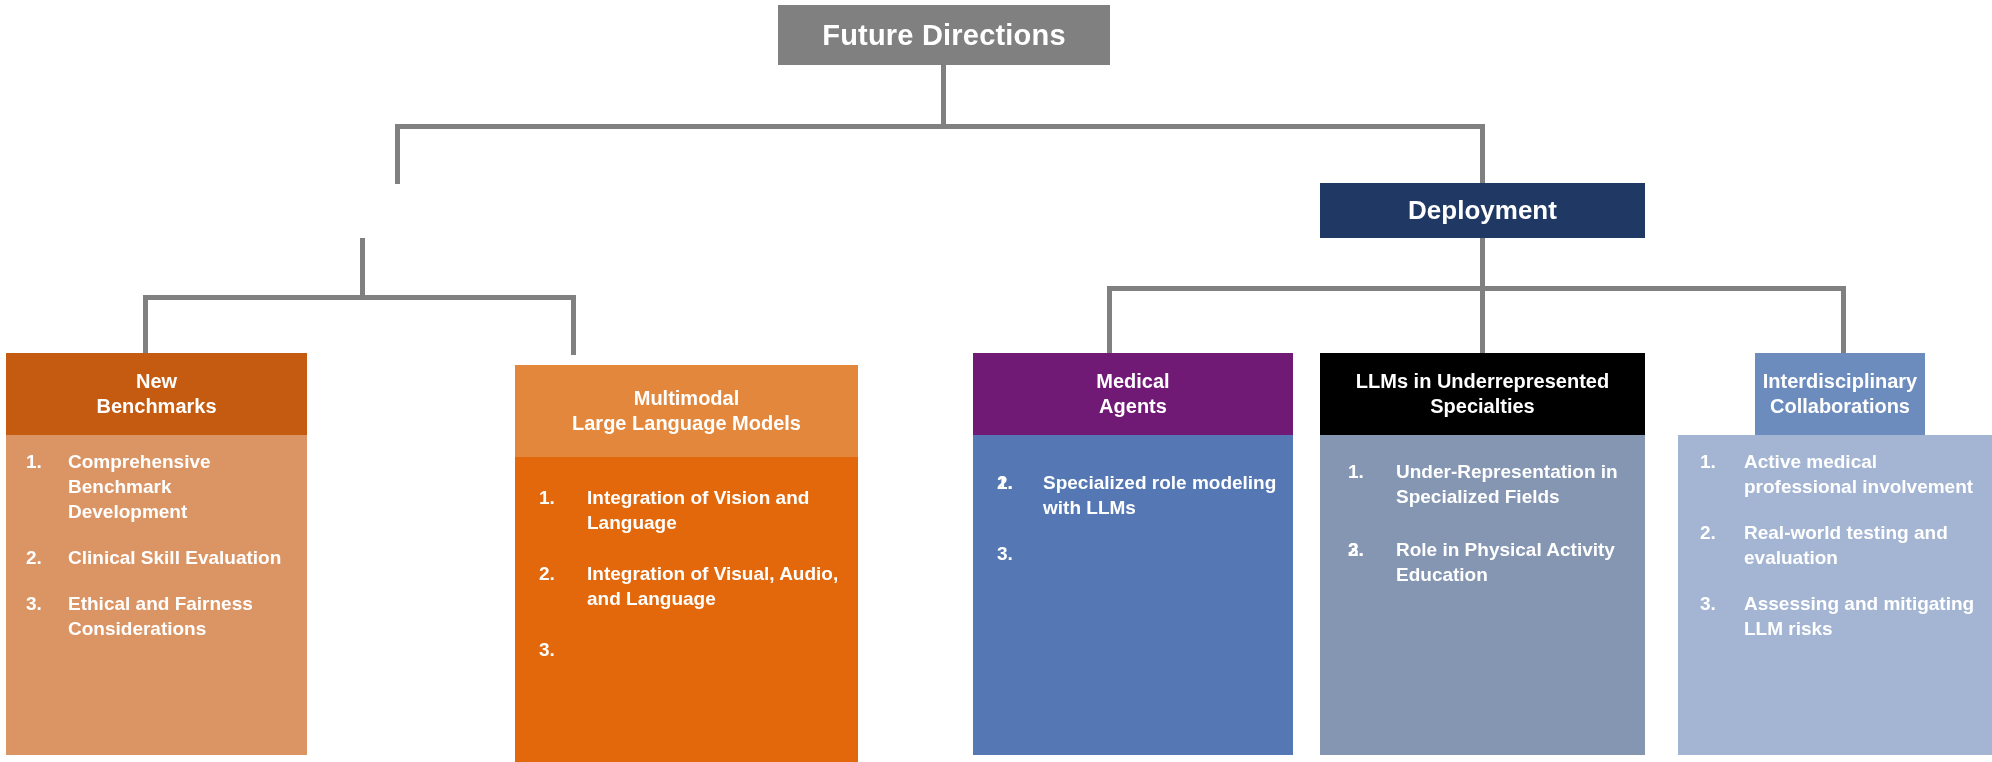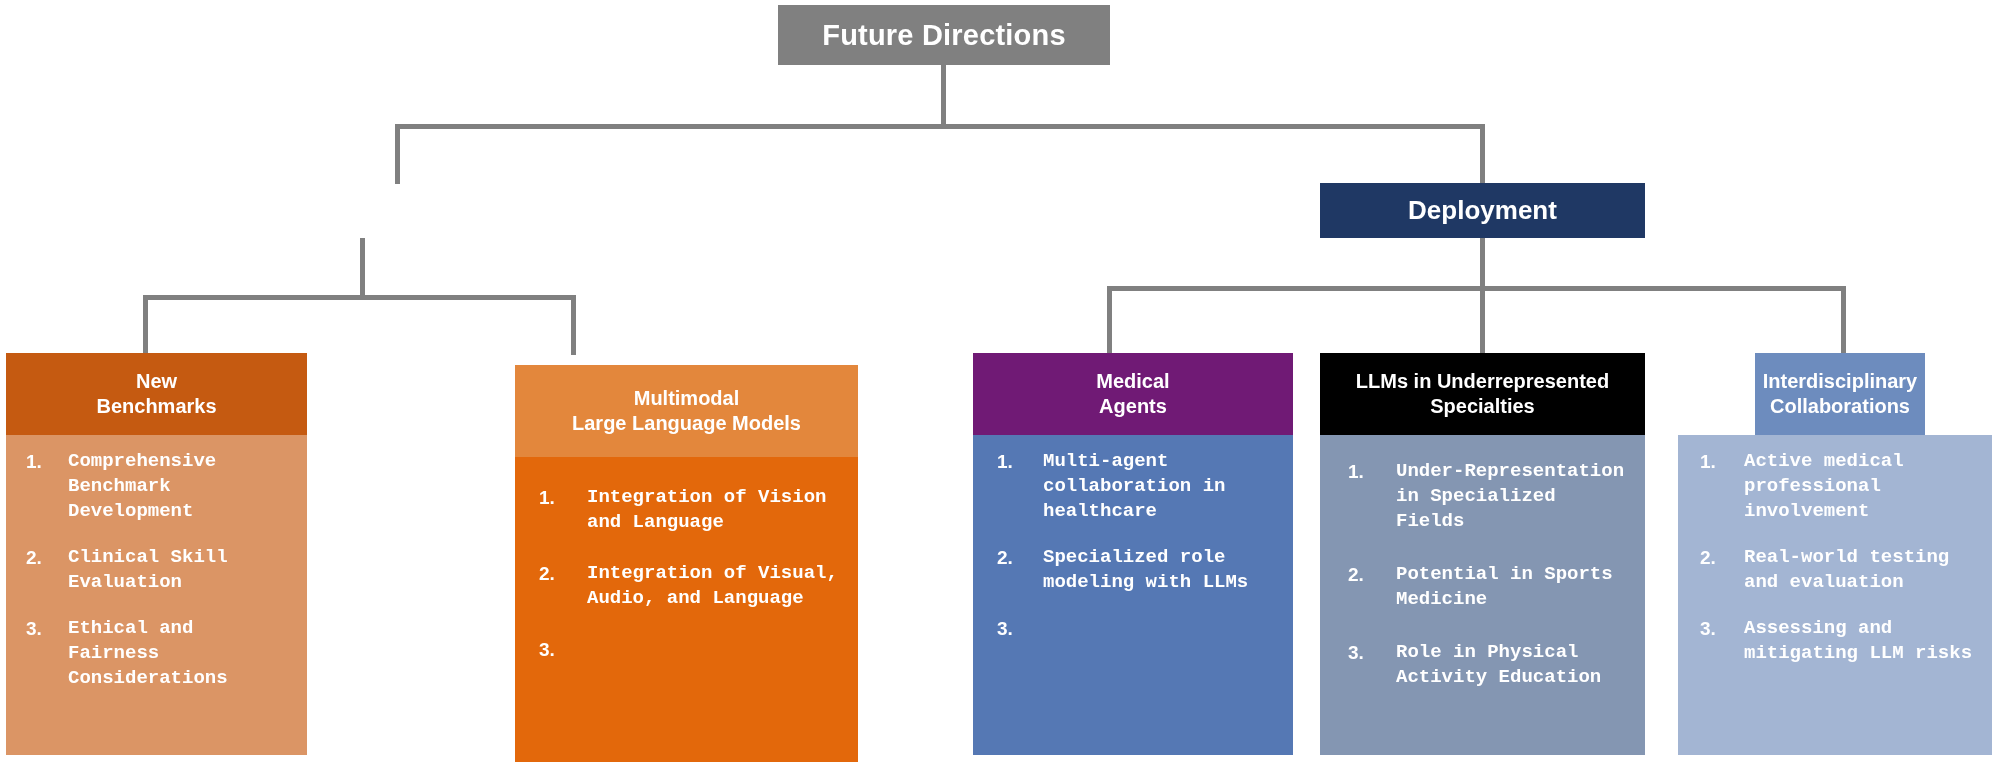--- a/index.html
+++ b/index.html
@@ -113,21 +113,20 @@
     left: 0;
     top: 0;
     width: 34px;
     text-align: left;
     color: #ffffff;
     font-weight: bold;
   }
   .li-text {
     display: block;
     color: #ffffff;
-    font-family: Liberation Mono, monospace;
   }
 
   
   #card-new-benchmarks { left: 6px; width: 301px; }
   #card-new-benchmarks .card-header { height: 82px; background: #C55A11; }
   #card-new-benchmarks .card-body { background: #DB9565; padding-left: 20px; padding-right: 14px; }
   #card-new-benchmarks .card-body li { padding-left: 42px; }
 
   
   #card-multimodal { left: 515px; width: 343px; margin-top: 12px; }
@@ -238,21 +237,20 @@
     <div class="card-header">
       <div>
         <div>Medical</div>
         <div>Agents</div>
       </div>
     </div>
     <div class="card-body">
       <ol>
         <li>
           <span class="li-num">1.</span>
-          <span class="li-text">Multi-agent collaboration in healthcare</span>
         </li>
         <li>
           <span class="li-num">2.</span>
           <span class="li-text">Specialized role modeling with LLMs</span>
         </li>
         <li>
           <span class="li-num">3.</span>
         </li>
       </ol>
     </div>
@@ -266,21 +264,20 @@
       </div>
     </div>
     <div class="card-body">
       <ol>
         <li>
           <span class="li-num">1.</span>
           <span class="li-text">Under-Representation in Specialized Fields</span>
         </li>
         <li>
           <span class="li-num">2.</span>
-          <span class="li-text">Potential in Sports Medicine</span>
         </li>
         <li>
           <span class="li-num">3.</span>
           <span class="li-text">Role in Physical Activity Education</span>
         </li>
       </ol>
     </div>
   </div>
 
   <div class="card" id="card-interdisciplinary">

